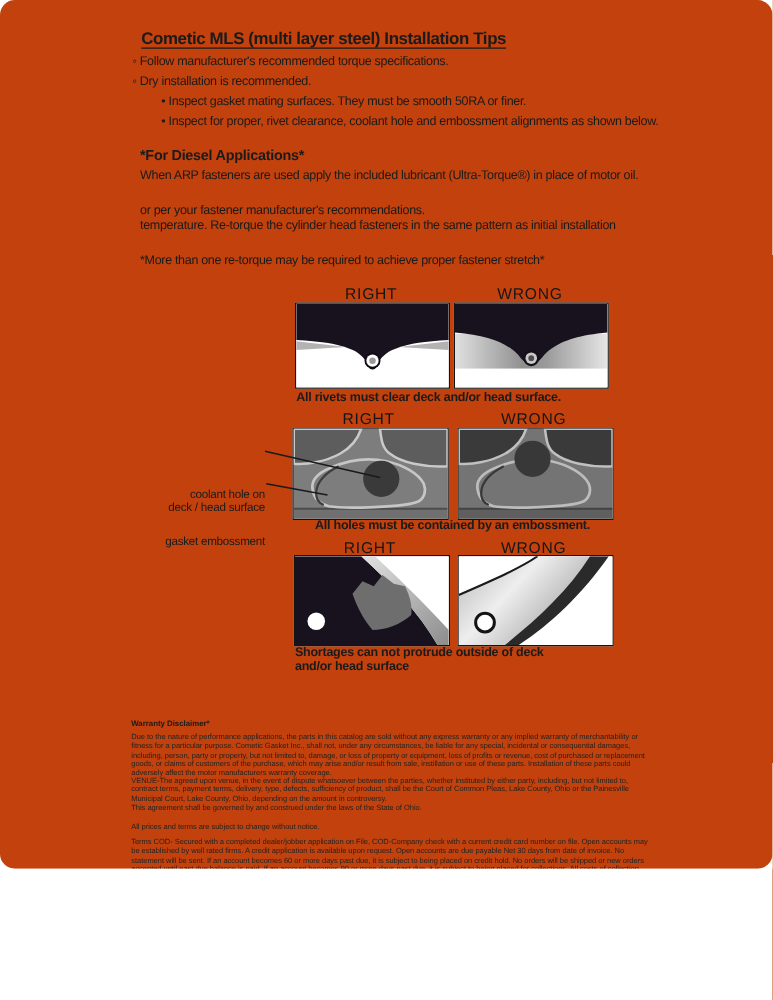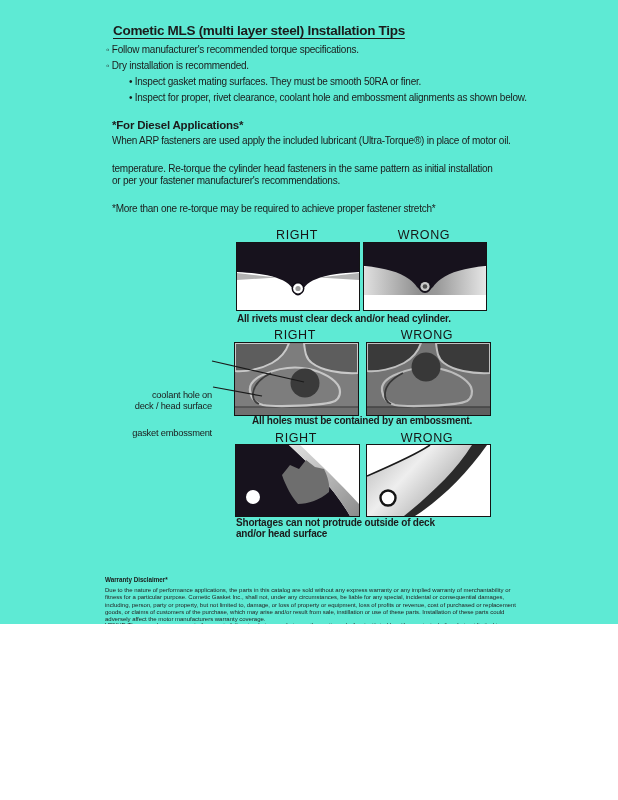--- a/index.html
+++ b/index.html
@@ -1,17 +1,17 @@
 <!DOCTYPE html>
 <html><head>
 <meta charset="utf-8">
 <style>
   html,body{margin:0;padding:0;background:#fff;}
-  .page{position:relative;width:618px;height:624px;background:#5eead4;overflow:hidden;
-        font-family:"Liberation Sans",sans-serif;color:#1b1b1b;}
+  .page{position:relative;width:618px;height:695px;background:#c2410c;overflow:hidden;
+        font-family:"Liberation Sans",sans-serif;color:#1b1b1b;border-radius:12px;}
   .abs{position:absolute;}
   .title{font-weight:bold;font-size:13.5px;letter-spacing:-0.3px;
          text-decoration:underline;text-underline-offset:3px;}
   .tips{font-size:10px;letter-spacing:-0.25px;line-height:16px;}
   .tip{padding-left:9px;text-indent:-9px;}
   .tip::before{content:"\25E6\00A0";}
   .sub-tip{margin-left:23px;padding-left:8px;text-indent:-8px;}
   .sub-tip::before{content:"\2022\00A0";}
   .diesel-h{font-weight:bold;font-size:11.5px;letter-spacing:-0.2px;}
   .para{font-size:10px;letter-spacing:-0.25px;line-height:12.4px;white-space:nowrap;}
@@ -37,22 +37,22 @@
     <div class="tip">Dry installation is recommended.</div>
     <div class="sub-tip">Inspect gasket mating surfaces.  They must be smooth 50RA or finer.</div>
     <div class="sub-tip">Inspect for proper, rivet clearance, coolant hole and embossment alignments as shown below.</div>
   </div>
 
   <div class="abs diesel-h" style="left:112px;top:119px;">*For Diesel Applications*</div>
   <div class="abs para" style="left:112px;top:135px;">
       <div>When ARP fasteners are used apply the included lubricant (Ultra-Torque®) in place of motor oil.</div>
     </div>
   <div class="abs para" style="left:112px;top:163px;">
+      <div>or per your fastener manufacturer's recommendations.</div>
       <div>temperature. Re-torque the cylinder head fasteners in the same pattern as initial installation</div>
-      <div>or per your fastener manufacturer's recommendations.</div>
     </div>
   <div class="abs para" style="left:112px;top:203px;">*More than one re-torque may be required to achieve proper fastener stretch*</div>
 
   <div class="abs dlabel" style="left:236px;top:228px;">RIGHT</div>
   <div class="abs dlabel" style="left:363px;top:228px;">WRONG</div>
 
   <div class="abs fig" style="left:236px;top:242px;width:122px;height:67px;">
     <svg width="122" height="67" viewBox="0 0 122 67" preserveAspectRatio="none">
       <rect width="122" height="67" fill="#ffffff"></rect>
       <path d="M0,0 H122 V29 C103,30 90,32 82,35 C73,38 70,41 66,46 C64,49.5 64.5,52.5 61,52.5 C57.5,52.5 58,49.5 56,46 C52,41 49,38 40,35 C32,32 19,30 0,29 Z" fill="#17121d"></path>
@@ -77,21 +77,21 @@
       <rect width="122" height="67" fill="#ffffff"></rect>
       <rect x="0" y="24" width="122" height="28" fill="url(#g1)"></rect>
       <path d="M0,0 H122 V23 C100,25 87,29 77,36 C69,41 69.5,47.5 61,47.5 C52.5,47.5 53,41 45,36 C35,29 22,25 0,23 Z" fill="#17121d"></path>
       <rect x="0" y="52" width="122" height="15" fill="#ffffff"></rect>
       <circle cx="61" cy="43.5" r="6.4" fill="#14101a"></circle>
       <circle cx="61" cy="43.5" r="4.6" fill="#c9c9c9"></circle>
       <circle cx="61" cy="43.5" r="2.3" fill="#4e4e4e"></circle>
     </svg>
   </div>
 
-  <div class="abs caption" style="left:237px;top:313px;">All rivets must clear deck and/or head cylinder.</div>
+  <div class="abs caption" style="left:237px;top:313px;">All rivets must clear deck and/or head surface.</div>
 
   <div class="abs dlabel" style="left:234px;top:328px;">RIGHT</div>
   <div class="abs dlabel" style="left:366px;top:328px;">WRONG</div>
 
   <div class="abs callout" style="left:118px;top:343px;">
       <div>coolant hole on</div>
       <div>deck / head surface</div>
     </div>
   <div class="abs callout" style="left:118px;top:381px;">gasket embossment</div>
 

